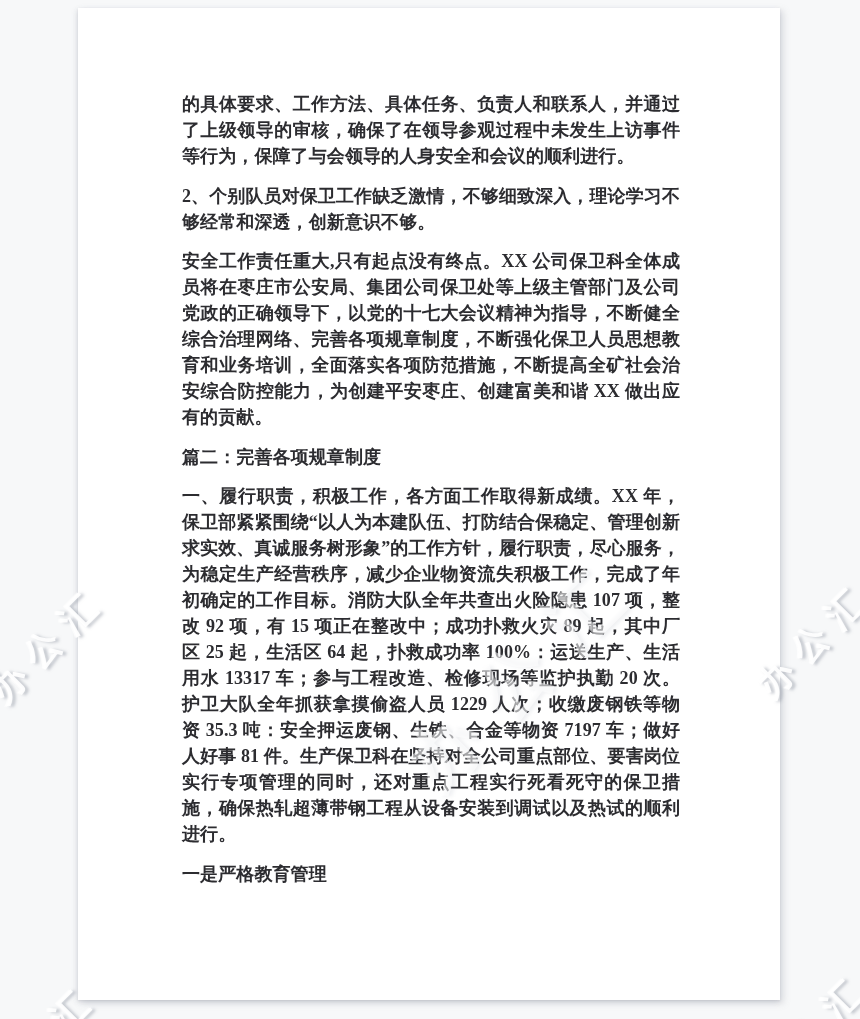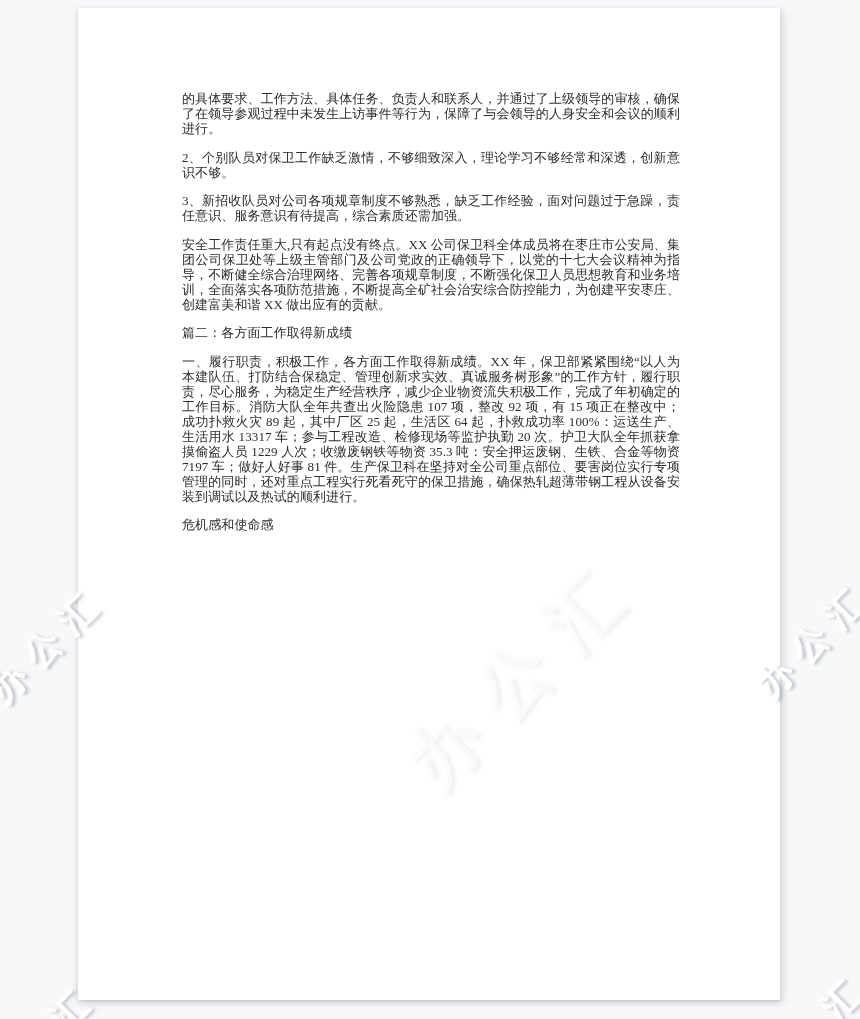--- a/index.html
+++ b/index.html
@@ -25,26 +25,26 @@
                0 1px 2px rgba(138,144,156,0.18);
   }
   .content{
     position:absolute;
     left:104px;top:83px;
     width:498px;
     color:var(--text-color);
   }
   .content p{
     margin:0 0 13.5px 0;
-    font-size:13px;
-    line-height:15px;
+    font-size:18px;
+    line-height:26px;
     text-align:justify;
     text-justify:inter-ideograph;
     letter-spacing:0.1px;
-    font-weight:400;
+    font-weight:700;
   }
   .content p.section-title{margin-top:5px;}
   
   .wm{
     position:absolute;
     white-space:nowrap;
     font-family:"DejaVu Sans","Liberation Sans",sans-serif;
     font-weight:bold;
     font-size:36px;
     letter-spacing:13px;
@@ -74,19 +74,18 @@
 <div class="wm wm-left">办公汇</div>
 <div class="wm wm-right">办公汇</div>
 <div class="wm wm-bottom-left">办公汇</div>
 <div class="wm wm-bottom-right">办公汇</div>
 
 <div class="page">
   <div class="wm wm-center">办公汇</div>
   <div class="content">
       <p class="body">的具体要求、工作方法、具体任务、负责人和联系人，并通过了上级领导的审核，确保了在领导参观过程中未发生上访事件等行为，保障了与会领导的人身安全和会议的顺利进行。</p>
       <p class="numbered-item">2、个别队员对保卫工作缺乏激情，不够细致深入，理论学习不够经常和深透，创新意识不够。</p>
-      <p class="numbered-item">3、新招收队员对公司各项规章制度不够熟悉，缺乏工作经验，面对问题过于急躁，责任意识、服务意识有待提高，综合素质还需加强。</p>
       <p class="body">安全工作责任重大,只有起点没有终点。XX 公司保卫科全体成员将在枣庄市公安局、集团公司保卫处等上级主管部门及公司党政的正确领导下，以党的十七大会议精神为指导，不断健全综合治理网络、完善各项规章制度，不断强化保卫人员思想教育和业务培训，全面落实各项防范措施，不断提高全矿社会治安综合防控能力，为创建平安枣庄、创建富美和谐 XX 做出应有的贡献。</p>
-      <p class="section-title">篇二：各方面工作取得新成绩</p>
+      <p class="section-title">篇二：完善各项规章制度</p>
       <p class="body">一、履行职责，积极工作，各方面工作取得新成绩。XX 年，保卫部紧紧围绕“以人为本建队伍、打防结合保稳定、管理创新求实效、真诚服务树形象”的工作方针，履行职责，尽心服务，为稳定生产经营秩序，减少企业物资流失积极工作，完成了年初确定的工作目标。消防大队全年共查出火险隐患 107 项，整改 92 项，有 15 项正在整改中；成功扑救火灾 89 起，其中厂区 25 起，生活区 64 起，扑救成功率 100%：运送生产、生活用水 13317 车；参与工程改造、检修现场等监护执勤 20 次。护卫大队全年抓获拿摸偷盗人员 1229 人次；收缴废钢铁等物资 35.3 吨：安全押运废钢、生铁、合金等物资 7197 车；做好人好事 81 件。生产保卫科在坚持对全公司重点部位、要害岗位实行专项管理的同时，还对重点工程实行死看死守的保卫措施，确保热轧超薄带钢工程从设备安装到调试以及热试的顺利进行。</p>
-      <p class="subheading">危机感和使命感</p>
+      <p class="subheading">一是严格教育管理</p>
     </div>
 </div>
 
 </body></html>

